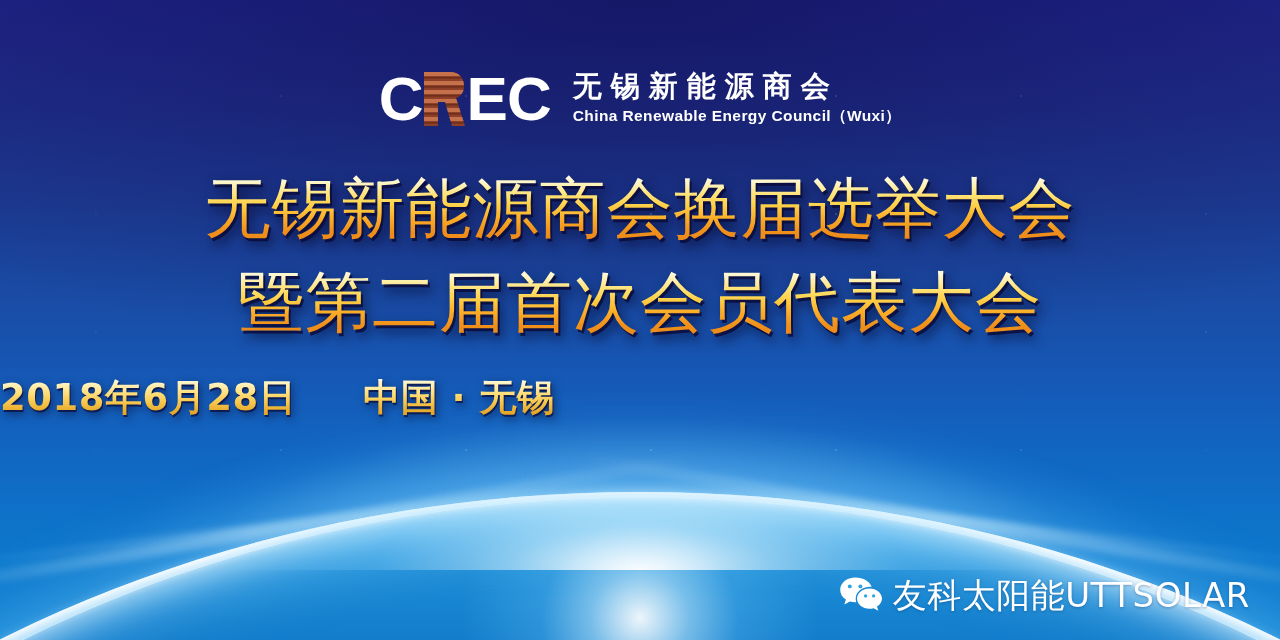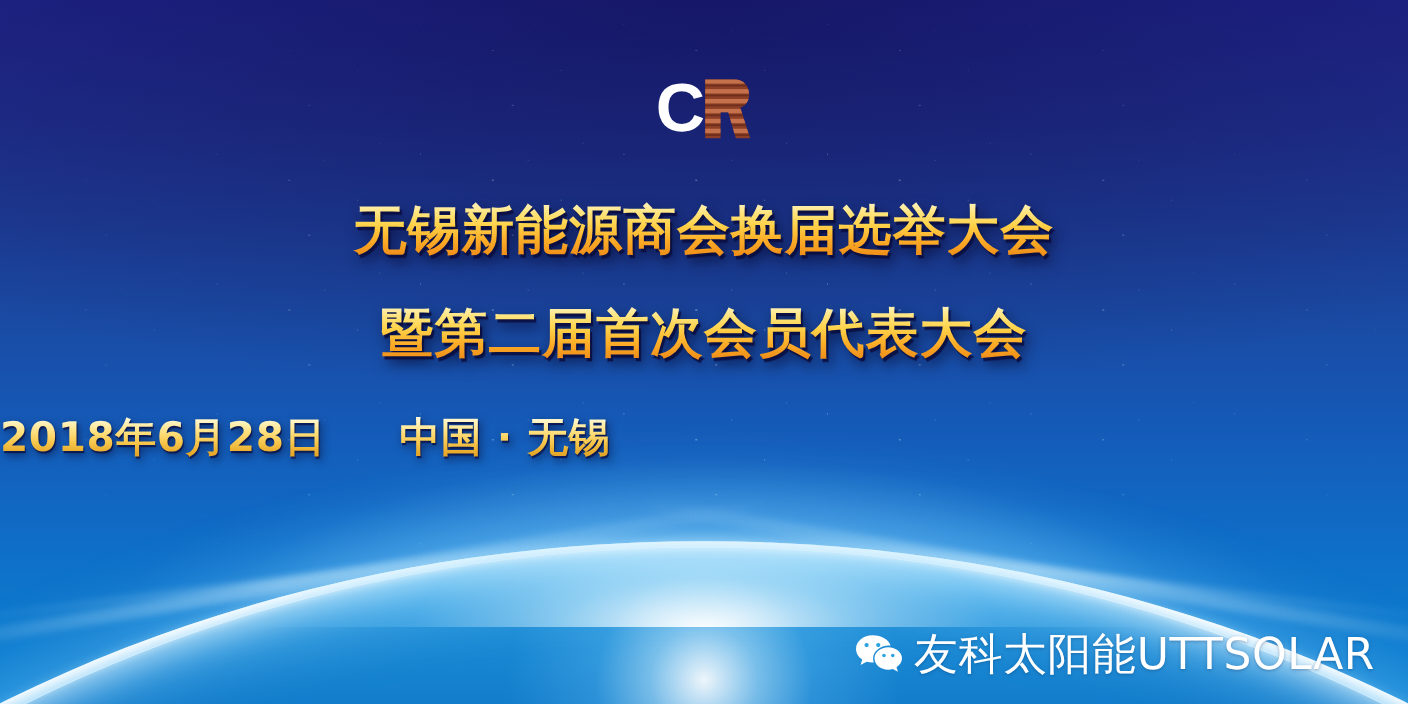--- a/index.html
+++ b/index.html
@@ -144,22 +144,22 @@
     white-space:nowrap;
   }
 
   
   .titles{
     position:absolute; left:0; right:0; top:172px;
     text-align:center;
   }
   .title-line{
     font-family:"DejaVu Sans","Liberation Sans",sans-serif;
-    font-weight:bold;
-    font-size:48px;
+    font-weight:normal;
+    font-size:66px;
     line-height:74px;
     letter-spacing:1px;
     white-space:nowrap;
     background-image:linear-gradient(180deg,
         #fffdf2 0%,
         #fff6c8 14%,
         #ffe37a 30%,
         #ffd24a 44%,
         #fcae28 62%,
         #f0901a 80%,
@@ -203,21 +203,21 @@
   
   .watermark{
     position:absolute;
     right:30px; bottom:26px;
     display:flex; align-items:center; gap:10px;
   }
   .wechat-icon{width:44px; height:38px; display:block; flex:0 0 auto;}
   .wm-text{
     color:#ffffff;
     font-family:"DejaVu Sans","Liberation Sans",sans-serif;
-    font-size:40px;
+    font-size:34px;
     line-height:38px;
     letter-spacing:.5px;
     white-space:nowrap;
     text-shadow:0 1px 3px rgba(0,40,90,.35);
   }
 </style>
 </head>
 <body>
 
 <div id="stage">
@@ -263,20 +263,25 @@
               <rect x="0" y="7" width="46" height="1.6"></rect>
               <rect x="0" y="16" width="46" height="1.6"></rect>
               <rect x="0" y="25" width="46" height="1.6"></rect>
               <rect x="0" y="34" width="46" height="1.6"></rect>
               <rect x="0" y="43" width="46" height="1.6"></rect>
               <rect x="0" y="52" width="46" height="1.6"></rect>
             </g>
           </g>
         </svg>
       </span>
+      <span class="ch">EC</span>
+    </div>
+    <div class="orgblock">
+      <div class="org-cn">无锡新能源商会</div>
+      <div class="org-en">China Renewable Energy Council（Wuxi）</div>
     </div>
   </div>
 
   <div class="titles">
     <div class="title-line">无锡新能源商会换届选举大会</div>
     <div class="title-line">暨第二届首次会员代表大会</div>
   </div>
 
   <div class="meta">
     <span>2018年6月28日</span>

